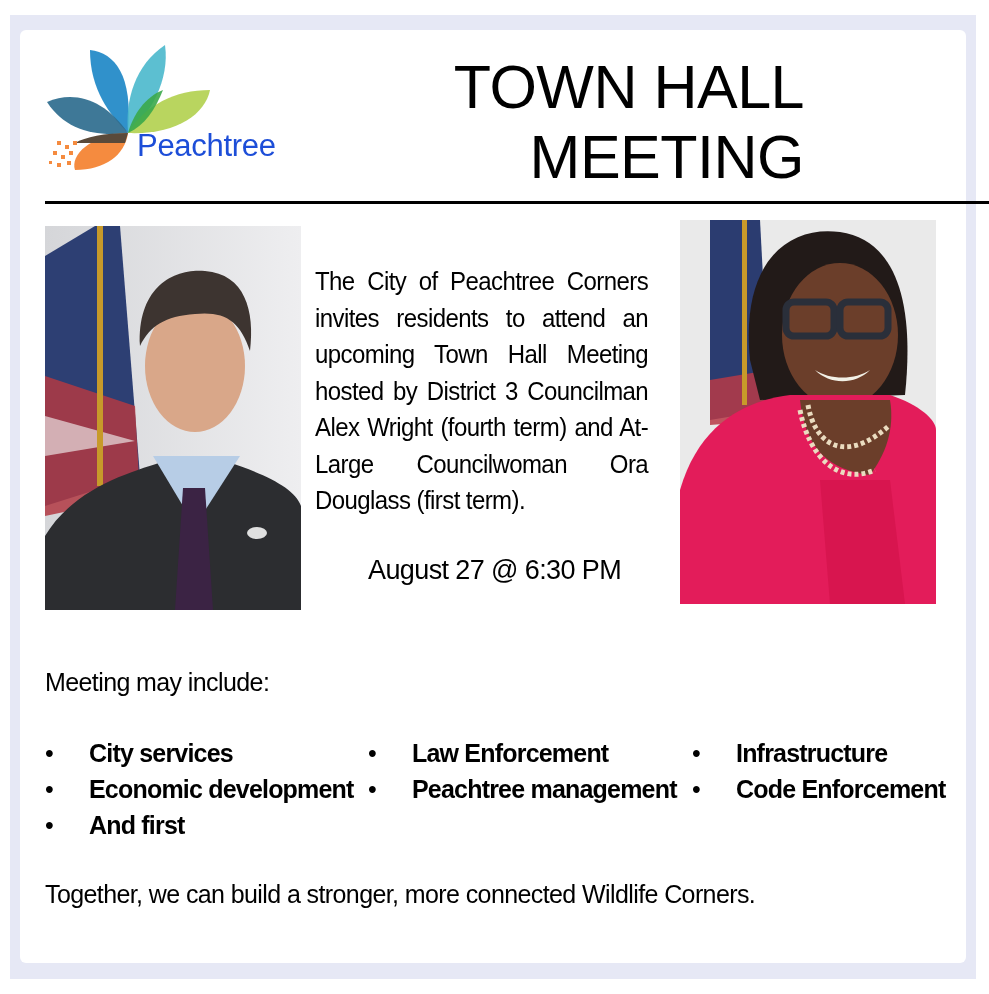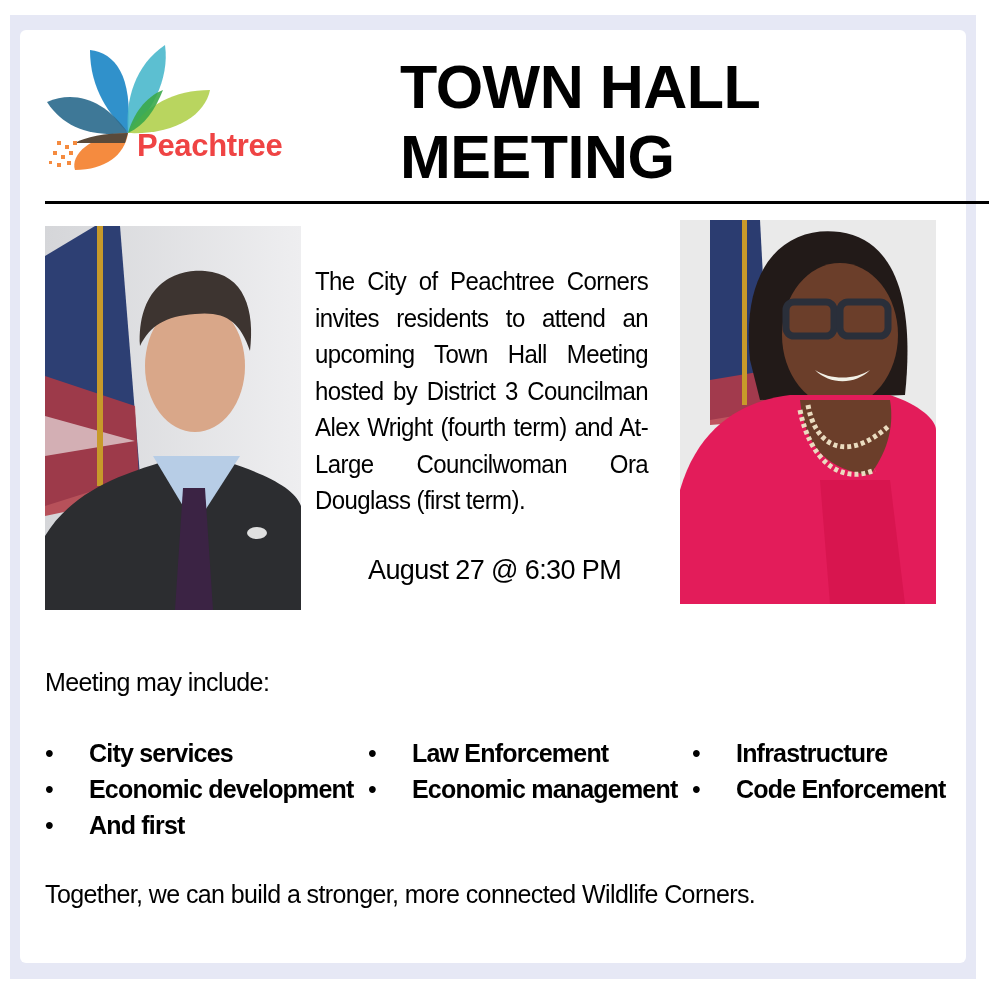--- a/index.html
+++ b/index.html
@@ -2,23 +2,23 @@
 <html><head>
 <meta charset="utf-8">
 <style>
   html, body { margin:0; padding:0; }
   body { width:989px; height:994px; background:#ffffff; position:relative; overflow:hidden;
          font-family:"Liberation Sans", sans-serif; color:#000; }
   .frame { position:absolute; left:10px; top:15px; width:966px; height:964px; background:#e6e8f5; }
   .inner { position:absolute; left:20px; top:30px; width:946px; height:933px; background:#ffffff;
            border-radius:6px; }
   .logo { position:absolute; left:45px; top:45px; width:260px; height:155px; }
-  .logo-text { position:absolute; left:92px; top:86px; font-size:31px; line-height:30px; color:#ef4444;
-               font-weight:bold; letter-spacing:-0.3px; }
-  .title { position:absolute; left:400px; top:52px; width:420px; text-align:left; font-weight:bold;
+  .logo-text { position:absolute; left:92px; top:86px; font-size:31px; line-height:30px; color:#1d4ed8;
+               font-weight:normal; letter-spacing:-0.3px; }
+  .title { position:absolute; left:384px; top:52px; width:420px; text-align:right; font-weight:normal;
            font-size:61px; line-height:70px; letter-spacing:-0.5px; }
   .rule { position:absolute; left:45px; top:201px; width:944px; height:3px; background:#000; }
   .photo { position:absolute; overflow:hidden; }
   .photo-1 { left:45px; top:226px; width:256px; height:384px; }
   .photo-2 { left:680px; top:220px; width:256px; height:384px; }
   .desc { position:absolute; left:315px; top:263px; width:347px; font-size:25px; line-height:36.5px;
           text-align:justify; letter-spacing:-0.6px; transform:scaleX(0.96); transform-origin:left top; }
   .when { position:absolute; left:368px; top:555px; font-size:27px; letter-spacing:-0.6px; }
   .topics-label { position:absolute; left:45px; top:668px; font-size:25px; letter-spacing:-0.6px; }
   .topic-col { position:absolute; top:735px; }
@@ -128,21 +128,21 @@
       <span class="topic-label">And first</span>
     </div>
 </div>
 <div class="topic-col col-2">
   <div class="topic">
       <span class="bullet">•</span>
       <span class="topic-label">Law Enforcement</span>
     </div>
   <div class="topic">
       <span class="bullet">•</span>
-      <span class="topic-label">Economic management</span>
+      <span class="topic-label">Peachtree management</span>
     </div>
 </div>
 <div class="topic-col col-3">
   <div class="topic">
       <span class="bullet">•</span>
       <span class="topic-label">Infrastructure</span>
     </div>
   <div class="topic">
       <span class="bullet">•</span>
       <span class="topic-label">Code Enforcement</span>

